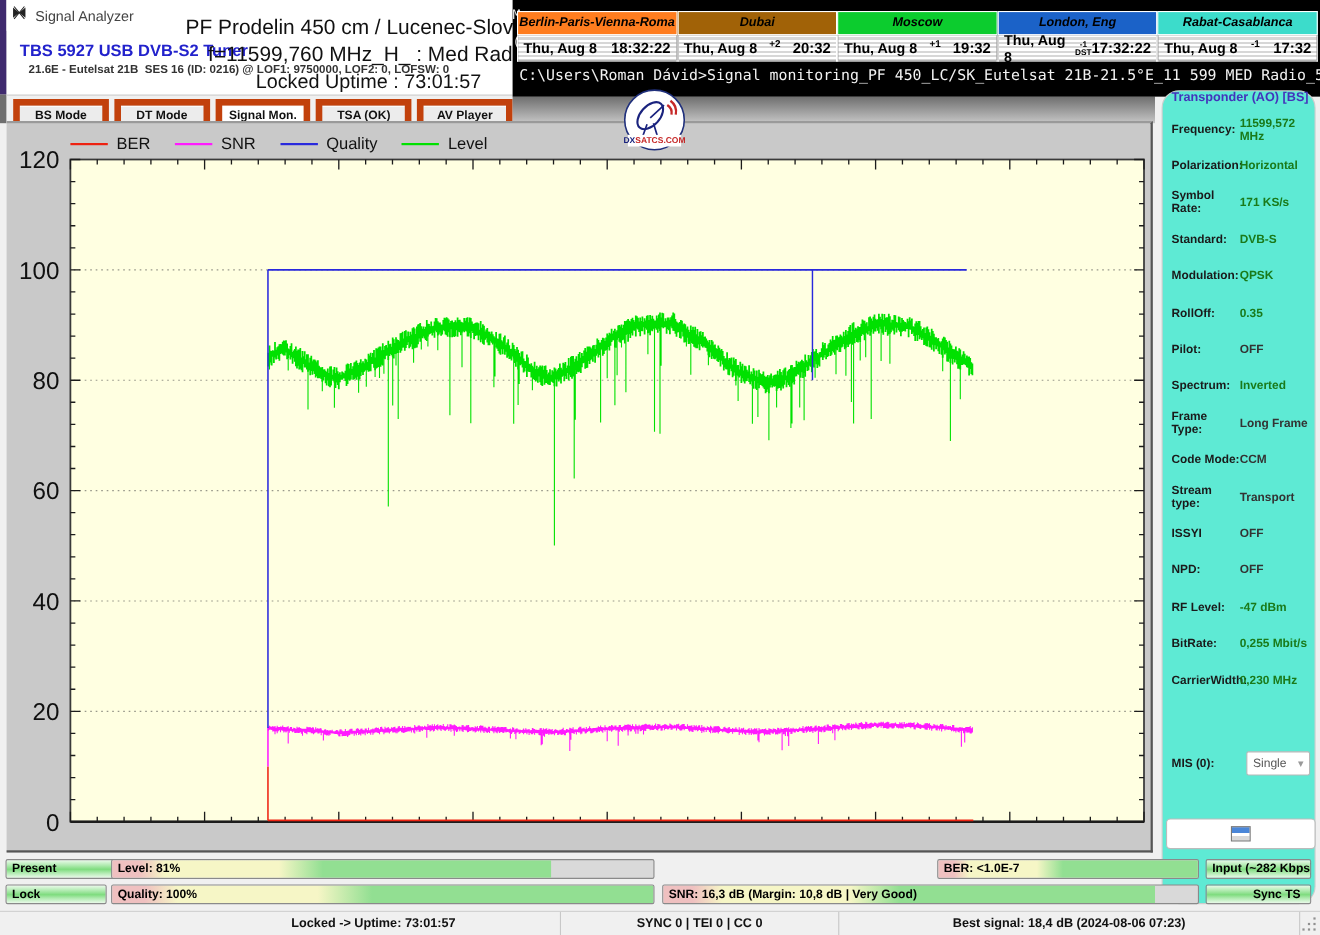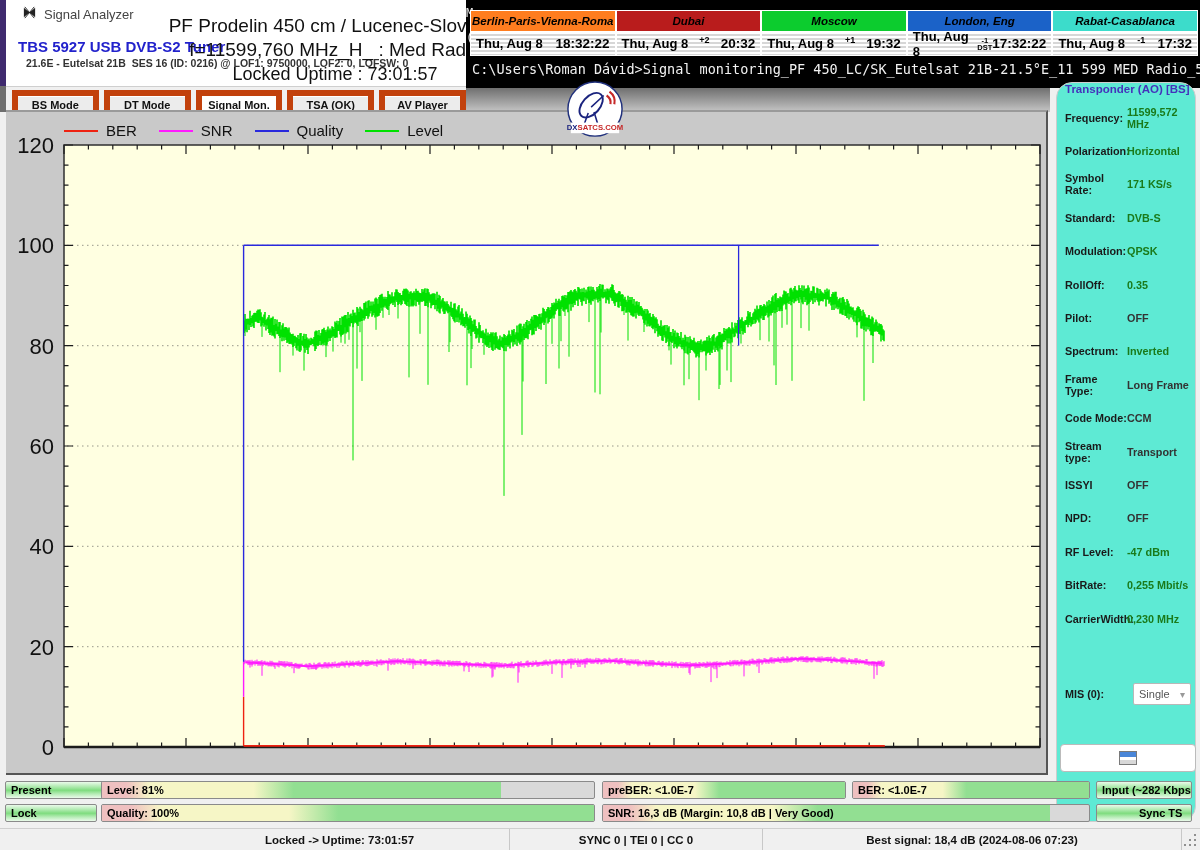--- a/index.html
+++ b/index.html
@@ -4,21 +4,21 @@
 <style>
   html,body{margin:0;padding:0;background:#4a4a4a;}
   #root{position:relative;width:1200px;height:850px;background:#f0f0f0;overflow:hidden;
         font-family:"Liberation Sans",sans-serif;}
   .abs{position:absolute;}
 
   
   #purple-strip{left:0;top:0;width:6px;height:86px;background:#3f2a6e;}
   #left-gray{left:0;top:86px;width:6px;height:26px;background:#6e6e6e;}
   #win-head{left:6px;top:0;width:460px;height:86px;background:#ffffff;}
-  #titlebar{left:6px;top:0;width:460px;height:28px;background:#fff;display:flex;align-items:center;gap:7px;padding-left:16px;box-sizing:border-box;}
+  #titlebar{left:6px;top:0;width:460px;height:28px;background:#fff;display:flex;align-items:center;gap:7px;padding-left:4px;box-sizing:border-box;}
   #title-text{font-size:13px;color:#444;}
   #tuner-title{left:18px;top:38px;font-size:15px;font-weight:bold;color:#2222cc;}
   #tuner-sub{left:26px;top:57px;font-size:10.5px;font-weight:bold;color:#333;white-space:pre;}
   #overlay-text{left:125px;top:14px;width:420px;text-align:center;color:#111;line-height:24px;}
   #overlay-text .l1{font-size:19px;}
   #overlay-text .l2{font-size:19px;}
   #overlay-text .l3{font-size:18px;}
 
   
   #tabs{left:6px;top:86px;width:460px;height:26px;background:#f0f0f0;border-top:1px solid #cfcfcf;
@@ -142,21 +142,21 @@
   <div id="clocks" class="abs">
     <div class="clock">
       <div class="clock-city" style="background: rgb(255, 125, 31);">Berlin-Paris-Vienna-Roma</div>
       <div class="clock-cell">
         <span>Thu, Aug 8</span>
         <span class="clock-offset"></span>
         <span class="clock-time">18:32:22</span>
       </div>
     </div>
     <div class="clock">
-      <div class="clock-city" style="background: #b91c1c;">Dubai</div>
+      <div class="clock-city" style="background: #a16207;">Dubai</div>
       <div class="clock-cell">
         <span>Thu, Aug 8</span>
         <span class="clock-offset">+2</span>
         <span class="clock-time">20:32</span>
       </div>
     </div>
     <div class="clock">
       <div class="clock-city" style="background: rgb(12, 204, 46);">Moscow</div>
       <div class="clock-cell">
         <span>Thu, Aug 8</span>
@@ -326,24 +326,20 @@
     <div id="export-btn">
       <div id="export-icon"></div>
     </div>
   </div>
 
   <div class="pill abs" style="left:5px;top:781px;width:110px;">Present</div>
   <div class="gbar abs" style="left:101px;top:781px;width:494px;">
     <div class="fill" style="width: 81%;"></div>
     <span class="bar-label">Level: 81%</span>
   </div>
-  <div class="gbar abs" style="left:602px;top:781px;width:244px;">
-    <div class="fill" style="width: 100%;"></div>
-    <span class="bar-label">preBER: &lt;1.0E-7</span>
-  </div>
   <div class="gbar abs" style="left:852px;top:781px;width:238px;">
     <div class="fill" style="width: 100%;"></div>
     <span class="bar-label">BER: &lt;1.0E-7</span>
   </div>
   <div class="pill abs" style="left:1096px;top:781px;width:96px;">Input (~282 Kbps)</div>
 
   <div class="pill abs" style="left:5px;top:804px;width:92px;">Lock</div>
   <div class="gbar abs" style="left:101px;top:804px;width:494px;">
     <div class="fill" style="width: 100%;"></div>
     <span class="bar-label">Quality: 100%</span>

